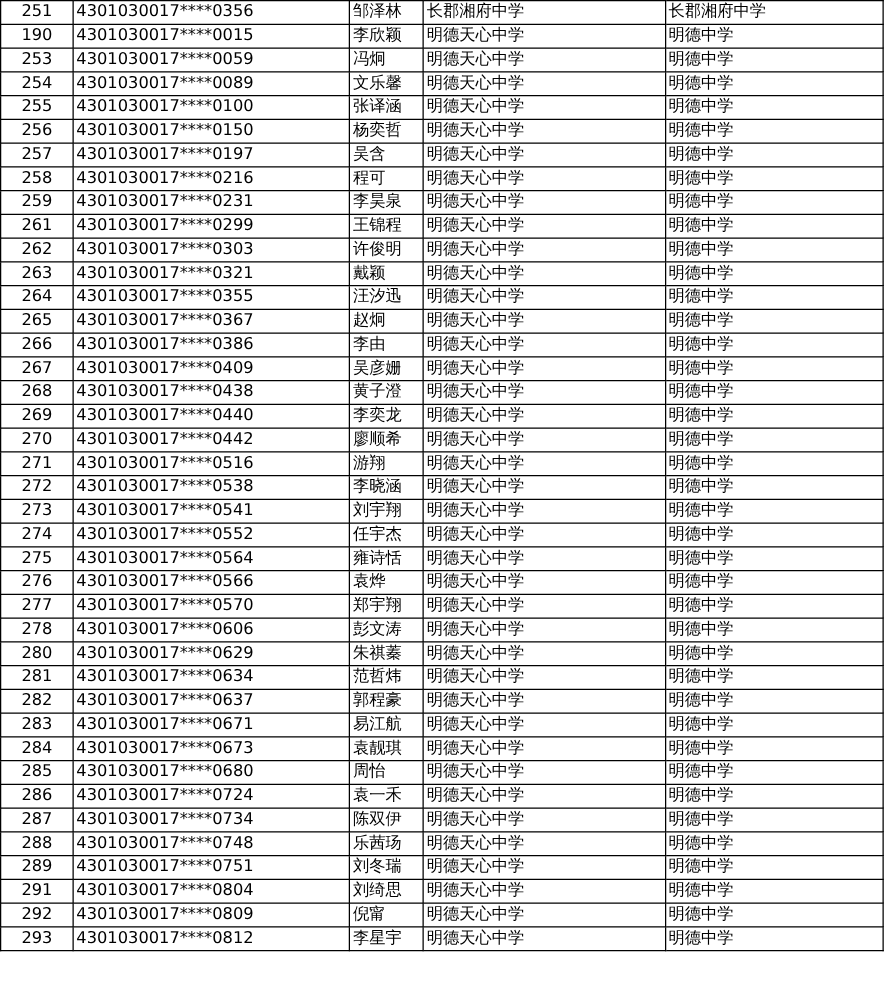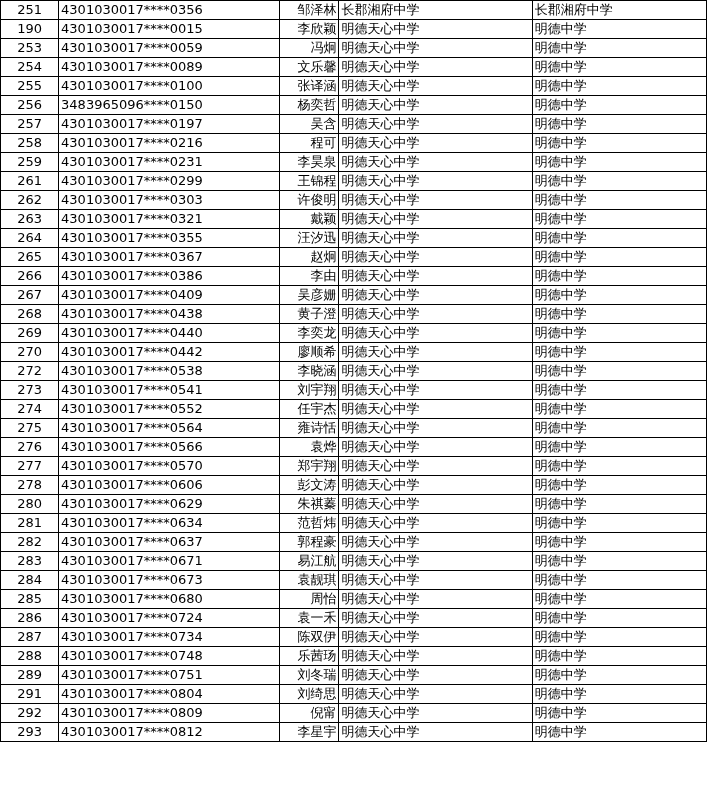--- a/index.html
+++ b/index.html
@@ -37,21 +37,21 @@
     color: #000000;
   }
   col.c-index { width: 58px; }
   col.c-id    { width: 221px; }
   col.c-name  { width: 59px; }
   col.c-school{ width: 193px; }
   col.c-dest  { width: 174px; }
 
   td.index  { text-align: center; }
   td.id     { text-align: left; font-size: 13px; letter-spacing: 0px; }
-  td.name   { text-align: right; }
+  td.name   { text-align: left; font-family: Liberation Mono, monospace; }
   td.school { text-align: left; padding-left: 4px; }
   td.dest   { text-align: left; padding-left: 4px; }
 
   
   tr.clipped td {
     height: 9px;
     line-height: 18px;
     vertical-align: top;
   }
 </style>
@@ -98,21 +98,21 @@
         </tr>
         <tr>
           <td class="index">255</td>
           <td class="id">4301030017****0100</td>
           <td class="name">张译涵</td>
           <td class="school">明德天心中学</td>
           <td class="dest">明德中学</td>
         </tr>
         <tr>
           <td class="index">256</td>
-          <td class="id">3483965096****0150</td>
+          <td class="id">4301030017****0150</td>
           <td class="name">杨奕哲</td>
           <td class="school">明德天心中学</td>
           <td class="dest">明德中学</td>
         </tr>
         <tr>
           <td class="index">257</td>
           <td class="id">4301030017****0197</td>
           <td class="name">吴含</td>
           <td class="school">明德天心中学</td>
           <td class="dest">明德中学</td>
@@ -191,20 +191,27 @@
           <td class="index">269</td>
           <td class="id">4301030017****0440</td>
           <td class="name">李奕龙</td>
           <td class="school">明德天心中学</td>
           <td class="dest">明德中学</td>
         </tr>
         <tr>
           <td class="index">270</td>
           <td class="id">4301030017****0442</td>
           <td class="name">廖顺希</td>
+          <td class="school">明德天心中学</td>
+          <td class="dest">明德中学</td>
+        </tr>
+        <tr>
+          <td class="index">271</td>
+          <td class="id">4301030017****0516</td>
+          <td class="name">游翔</td>
           <td class="school">明德天心中学</td>
           <td class="dest">明德中学</td>
         </tr>
         <tr>
           <td class="index">272</td>
           <td class="id">4301030017****0538</td>
           <td class="name">李晓涵</td>
           <td class="school">明德天心中学</td>
           <td class="dest">明德中学</td>
         </tr>

